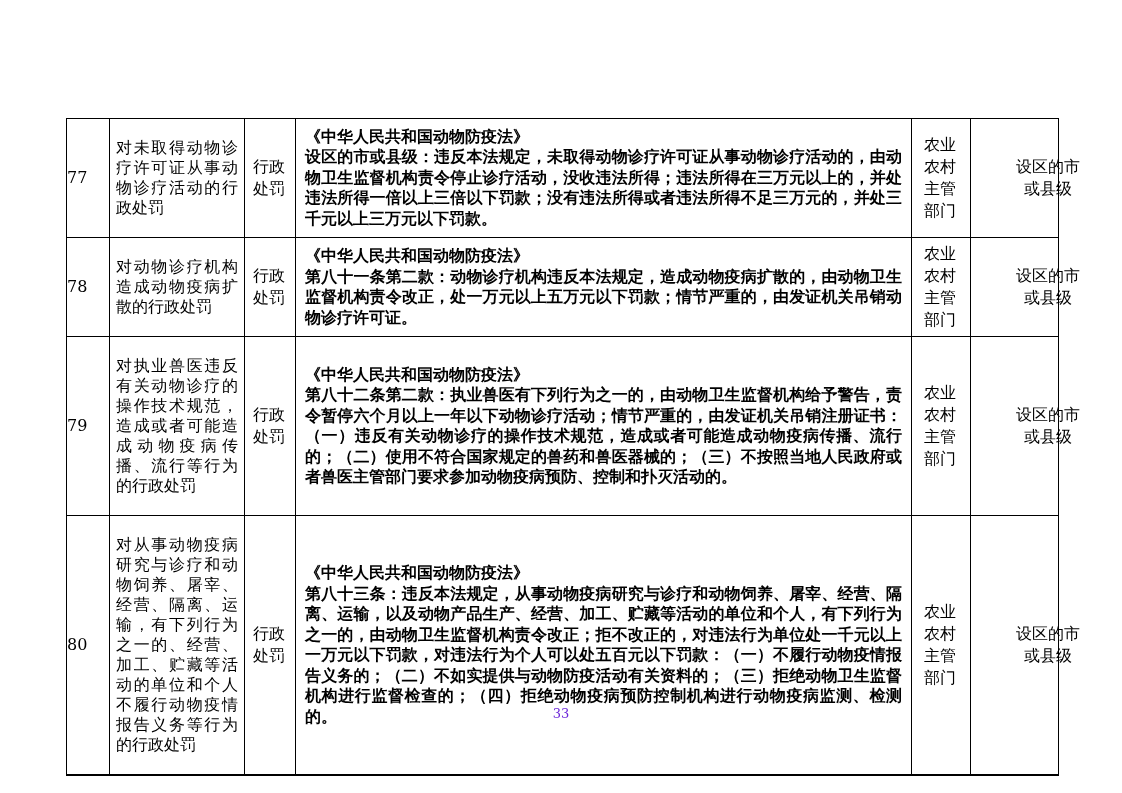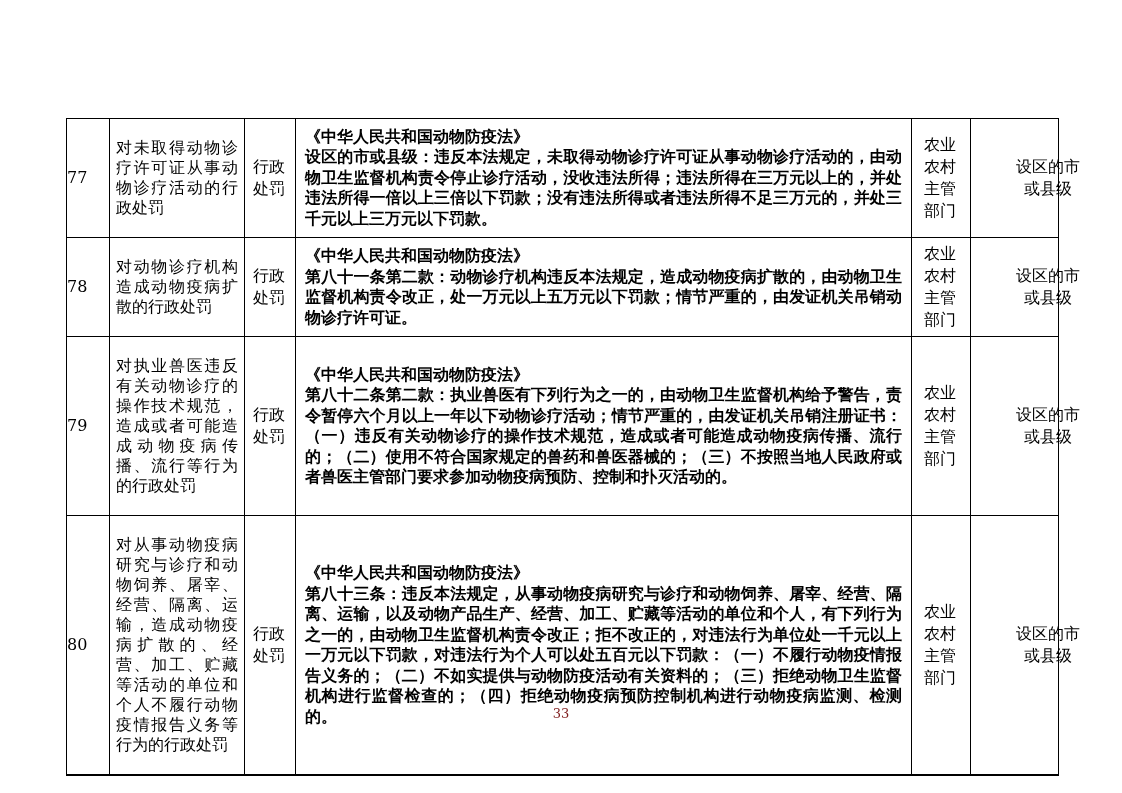--- a/index.html
+++ b/index.html
@@ -71,21 +71,21 @@
     width: 66px;
     text-align: center;
     line-height: 22px;
   }
   .page-number {
     position: absolute;
     left: 0; top: 706px;
     width: 1122px;
     text-align: center;
     font-size: 13px;
-    color: #7f1d1d;
+    color: #6d28d9;
   }
 </style>
 </head>
 <body>
 
 <div class="page">
 
   <table class="penalty-table">
     <colgroup>
       <col style="width:43px">
@@ -152,21 +152,21 @@
           <span class="narrow-2">农业农村主管部门</span>
         </td>
         <td class="col-level">
           <span class="narrow-4">设区的市或县级</span>
         </td>
       </tr>
 
       <tr style="height:210px;">
         <td class="col-num">80</td>
         <td class="col-item">
-          <span class="item-text">对从事动物疫病研究与诊疗和动物饲养、屠宰、经营、隔离、运输，造成动物疫病扩散的、经营、加工、贮藏等活动的单位和个人不履行动物疫情报告义务等行为的行政处罚</span>
+          <span class="item-text">对从事动物疫病研究与诊疗和动物饲养、屠宰、经营、隔离、运输，有下列行为之一的、经营、加工、贮藏等活动的单位和个人不履行动物疫情报告义务等行为的行政处罚</span>
         </td>
         <td class="col-type">
           <span class="narrow-2">行政处罚</span>
         </td>
         <td class="col-basis">
           <span class="basis-title">《中华人民共和国动物防疫法》</span>
           <span class="basis-text">第八十三条：违反本法规定，从事动物疫病研究与诊疗和动物饲养、屠宰、经营、隔离、运输，以及动物产品生产、经营、加工、贮藏等活动的单位和个人，有下列行为之一的，由动物卫生监督机构责令改正；拒不改正的，对违法行为单位处一千元以上一万元以下罚款，对违法行为个人可以处五百元以下罚款：（一）不履行动物疫情报告义务的；（二）不如实提供与动物防疫活动有关资料的；（三）拒绝动物卫生监督机构进行监督检查的；（四）拒绝动物疫病预防控制机构进行动物疫病监测、检测的。</span>
         </td>
         <td class="col-dept">
           <span class="narrow-2">农业农村主管部门</span>

